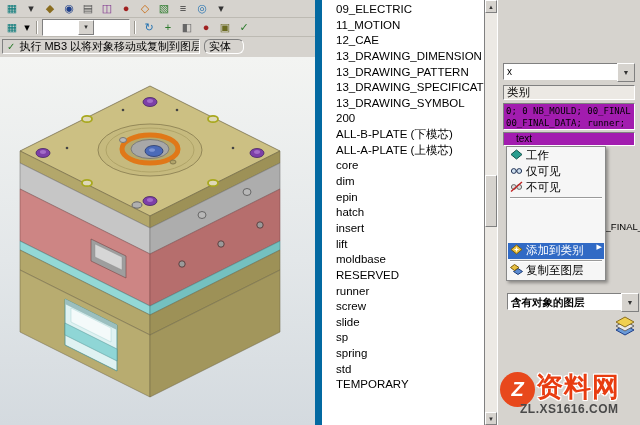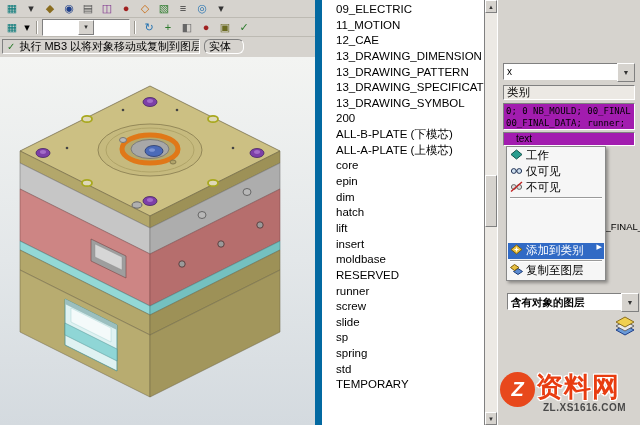--- a/index.html
+++ b/index.html
@@ -82,21 +82,21 @@
   .mi-icon{width:13px; height:13px; flex:0 0 13px;}
   .mi-arrow{margin-left:auto; font-size:7px; line-height:1;}
   
   .watermark{position:absolute; left:497px; top:366px; width:143px; height:59px; z-index:20;}
   .wm-circle{position:absolute; left:3px; top:6px; width:35px; height:35px; border-radius:50%;
     background:#e8481c; color:#fff; font-weight:bold; font-style:italic; font-size:20px;
     display:flex; align-items:center; justify-content:center;}
   .wm-name{position:absolute; left:39px; top:3px; font-size:27px; font-weight:bold;
     color:#e83c10; letter-spacing:1px;
     text-shadow:1px 0 #fff,-1px 0 #fff,0 1px #fff,0 -1px #fff,1px 1px #fff,-1px -1px #fff,1px -1px #fff,-1px 1px #fff;}
-  .wm-domain{position:absolute; left:46px; top:36px; font-size:10px; font-weight:bold;
+  .wm-domain{position:absolute; left:23px; top:36px; font-size:12px; font-weight:bold;
     color:#4a4a4a; letter-spacing:0.5px;}
 </style>
 </head>
 <body>
 
 <div class="window">
 
   <div class="tb-row tb-row1">
       <span class="tbtn">
         <span class="tglyph" style="color: rgb(11, 122, 122);">▦</span>
@@ -266,25 +266,25 @@
       <div class="litem">11_MOTION</div>
       <div class="litem">12_CAE</div>
       <div class="litem">13_DRAWING_DIMENSION</div>
       <div class="litem">13_DRAWING_PATTERN</div>
       <div class="litem">13_DRAWING_SPECIFICATION</div>
       <div class="litem">13_DRAWING_SYMBOL</div>
       <div class="litem">200</div>
       <div class="litem">ALL-B-PLATE (下模芯)</div>
       <div class="litem">ALL-A-PLATE (上模芯)</div>
       <div class="litem">core</div>
+      <div class="litem">dim</div>
       <div class="litem">epin</div>
-      <div class="litem">dim</div>
       <div class="litem">hatch</div>
+      <div class="litem">insert</div>
       <div class="litem">lift</div>
-      <div class="litem">insert</div>
       <div class="litem">moldbase</div>
       <div class="litem">RESERVED</div>
       <div class="litem">runner</div>
       <div class="litem">screw</div>
       <div class="litem">slide</div>
       <div class="litem">sp</div>
       <div class="litem">spring</div>
       <div class="litem">std</div>
       <div class="litem">TEMPORARY</div>
     </div>

